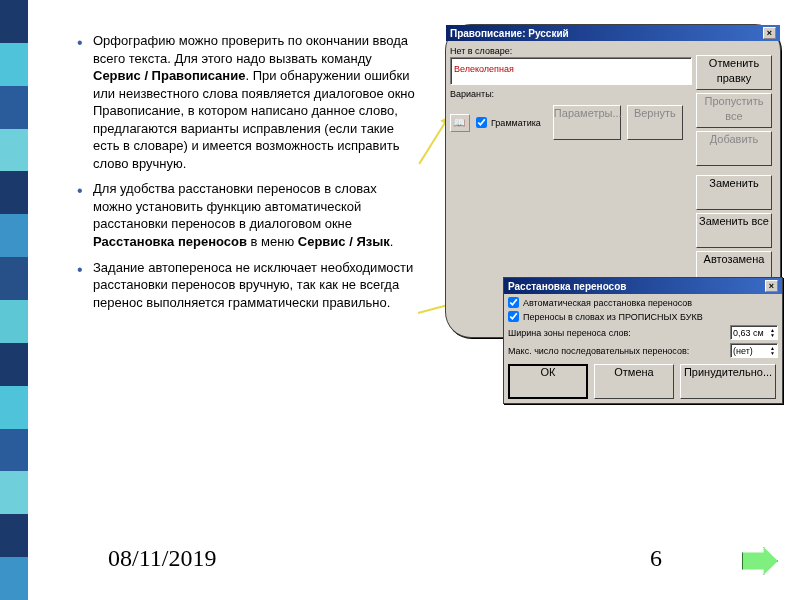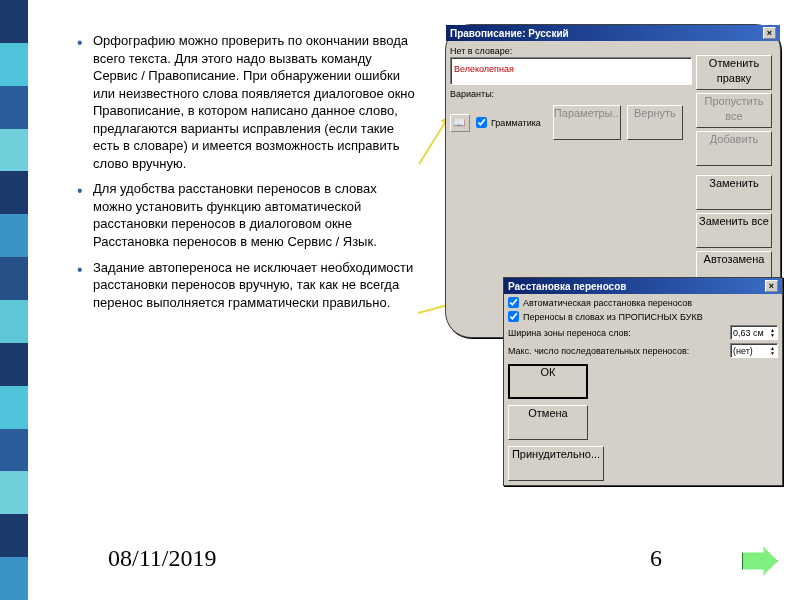--- a/index.html
+++ b/index.html
@@ -31,21 +31,21 @@
     left: 75px; top: 32px;
     width: 340px;
     font-size: 13px;
     line-height: 1.35;
   }
   .content-text ul { margin: 0; padding-left: 18px; list-style: none; }
   .content-text li { position: relative; margin-bottom: 8px; }
   .content-text li::before {
     content: "•"; position: absolute; left: -16px; color: #3a5faa; font-size: 16px;
   }
-  .bold { font-weight: normal; }
+  .bold { font-weight: bold; }
   .footer-date {
     position: absolute;
     left: 108px; bottom: 28px;
     font-family: "Times New Roman", serif;
     font-size: 24px;
   }
   .page-num {
     position: absolute;
     right: 138px; bottom: 28px;
     font-family: "Times New Roman", serif;
@@ -156,21 +156,21 @@
     border:1px solid #808080;
     border-right-color:#fff;border-bottom-color:#fff;
     box-shadow: inset 1px 1px 0 #404040;
     width: 48px; height: 15px;
     font-size:9px;
     padding:1px 2px;
     display:flex;align-items:center;justify-content:space-between;
   }
   .spin { display:flex;flex-direction:column; }
   .spin span { font-size:5px; line-height:5px; color:#000; }
-  .dlg2 .btns { display:flex; gap:6px; margin-top:6px;flex-direction:column; }
+  .dlg2 .btns { display:flex; gap:6px; margin-top:6px; }
   .dlg2 .winbtn { width: 80px; margin-bottom:0; }
 </style>
 </head>
 <body>
 
 <div class="slide">
 
   <div class="sidebar-stripe" id="stripe">
       <div style="background: rgb(27, 58, 107);"></div>
       <div style="background: rgb(79, 195, 217);"></div>

